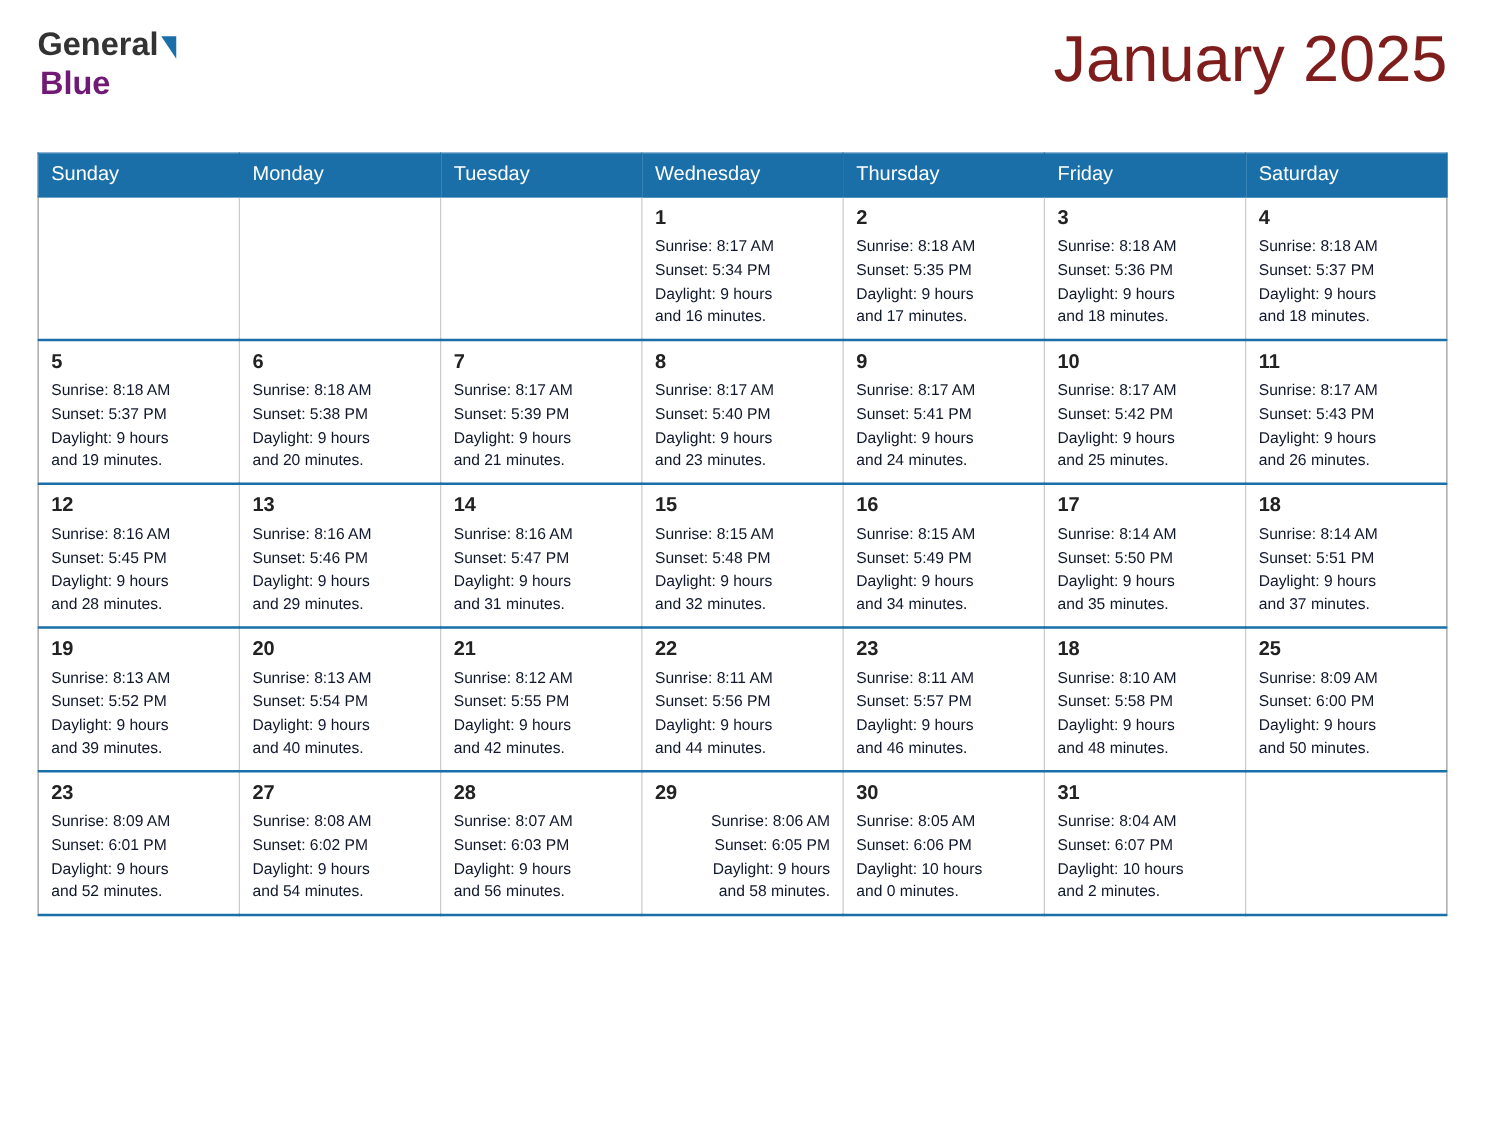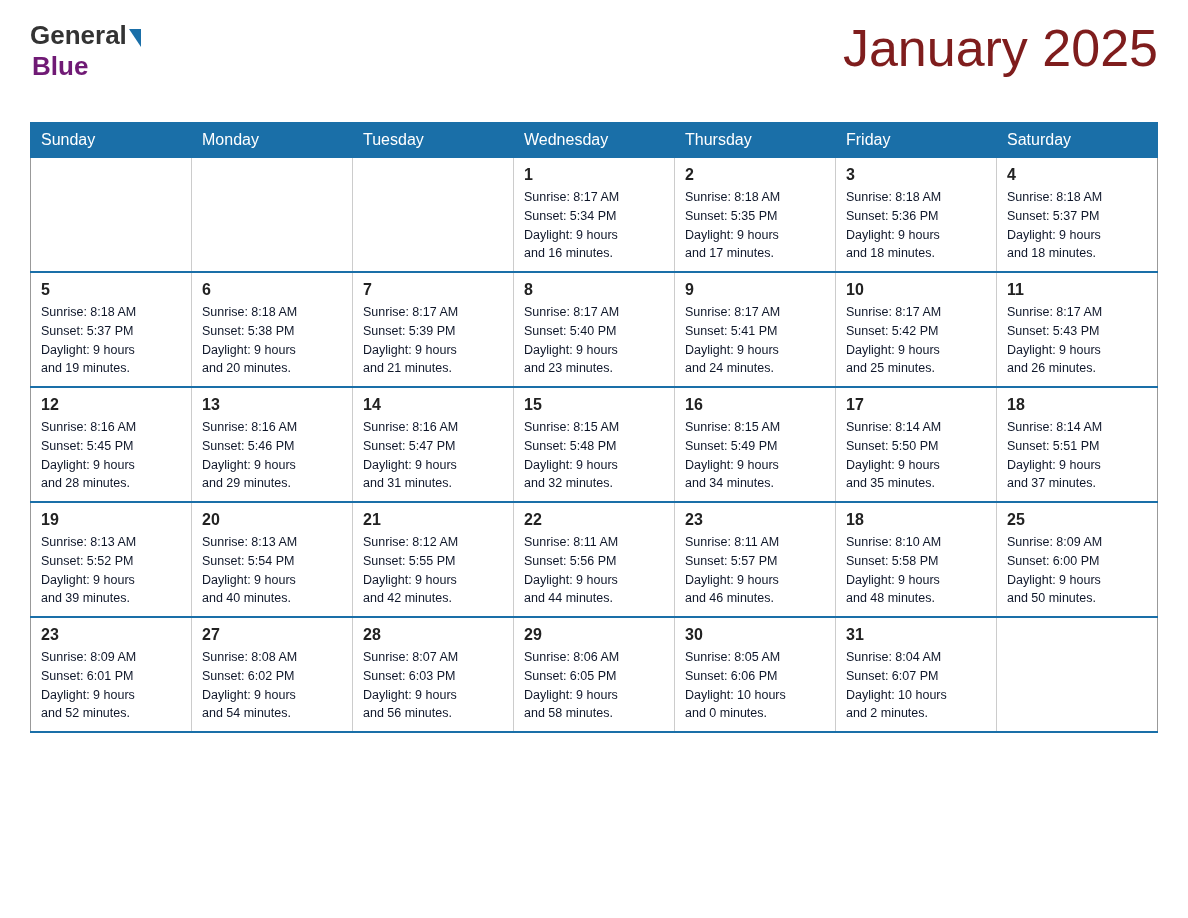--- a/index.html
+++ b/index.html
@@ -340,21 +340,21 @@
         </td>
         <td>
           <span class="day-number">28</span>
           <div class="day-info" style="white-space: pre-line;">Sunrise: 8:07 AM
 Sunset: 6:03 PM
 Daylight: 9 hours
 and 56 minutes.</div>
         </td>
         <td>
           <span class="day-number">29</span>
-          <div class="day-info" style="white-space: pre-line;">Sunrise: 8:06 AM
+          <div class="day-info" style="white-space: pre-line; text-align: right;">Sunrise: 8:06 AM
 Sunset: 6:05 PM
 Daylight: 9 hours
 and 58 minutes.</div>
         </td>
         <td>
           <span class="day-number">30</span>
           <div class="day-info" style="white-space: pre-line;">Sunrise: 8:05 AM
 Sunset: 6:06 PM
 Daylight: 10 hours
 and 0 minutes.</div>

